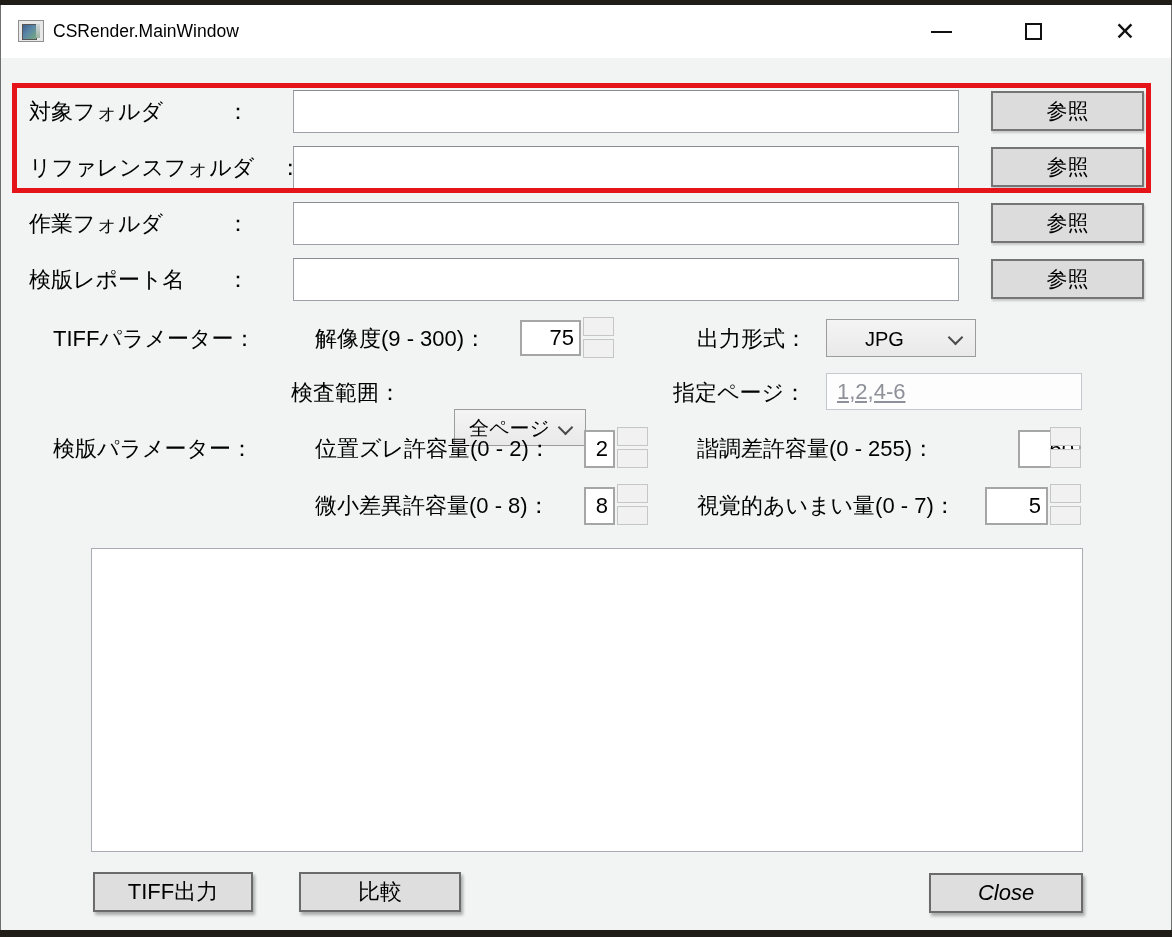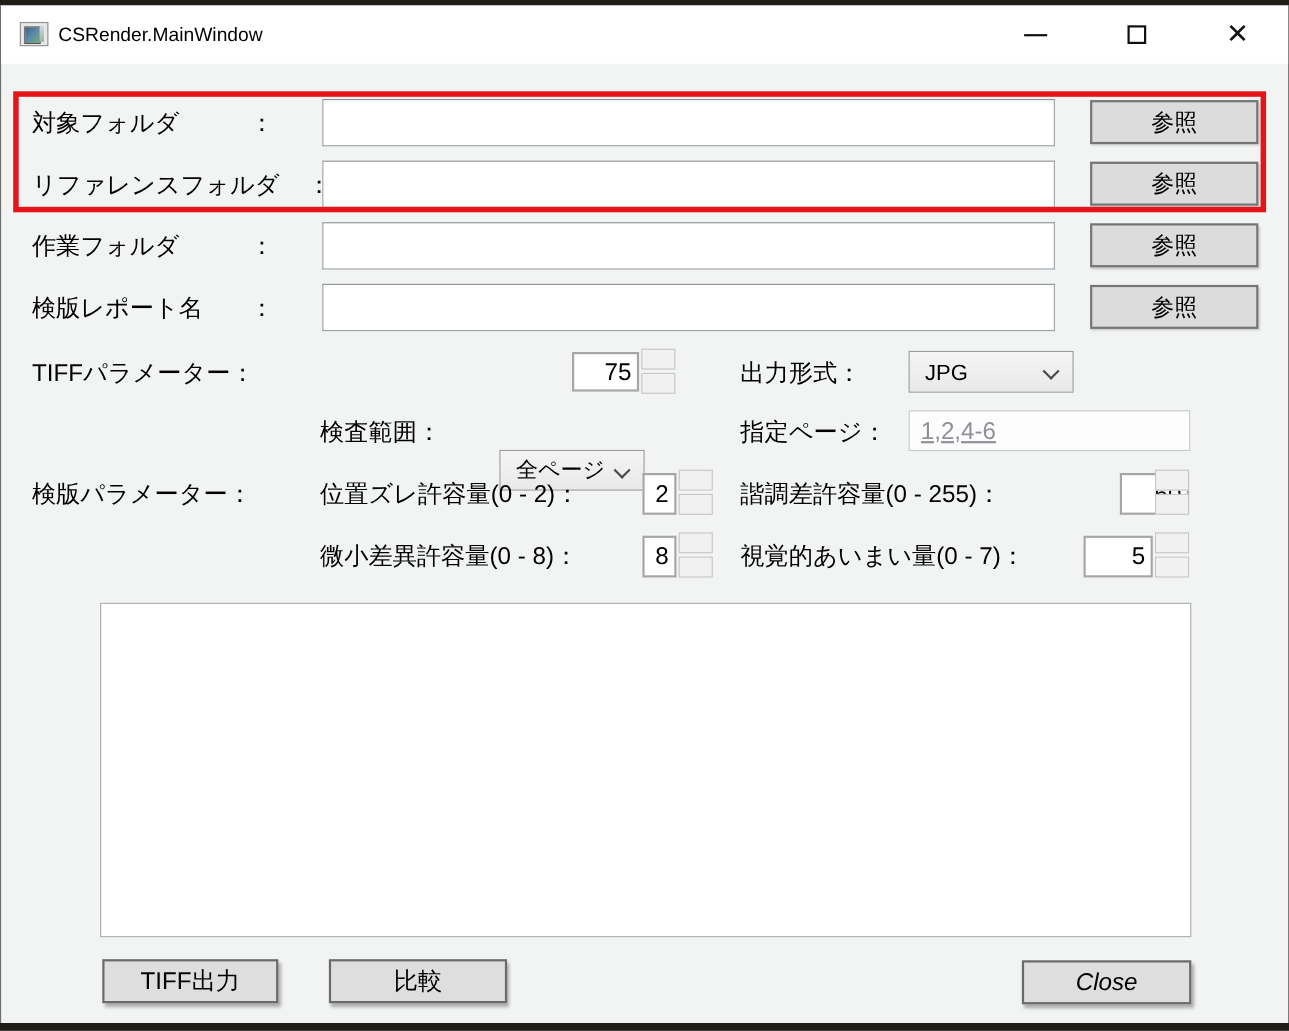--- a/index.html
+++ b/index.html
@@ -50,21 +50,21 @@
     position:absolute;left:11px;top:78px;width:1139px;height:110px;
     border:5px solid #e41419;box-sizing:border-box;pointer-events:none;z-index:50;
   }
 
   .lbl{font-size:22px;color:#000;white-space:nowrap;}
   .label-cell{
     position:absolute;left:28px;width:220px;display:flex;justify-content:space-between;
   }
   .label-cell.section{width:172px;}
   .row-h{height:43px;line-height:43px;gap:25px;}
-  .h38{height:38px;line-height:38px;}
+  .h38{height:38px;line-height:38px;margin-left:24px;}
   .h37{height:37px;line-height:37px;}
 
   .txt{
     position:absolute;box-sizing:border-box;background:#fff;
     border:1px solid #9aa0a6;border-top-color:#8a8d92;
     font-size:22px;font-family:inherit;padding:0 8px;outline:none;
   }
   .browse-btn{
     position:absolute;width:153px;height:40px;box-sizing:border-box;
     background:#dcdcdc;border:2px solid #757575;
@@ -168,20 +168,21 @@
     <span class="lbl">：</span>
   </div>
   <input class="txt" style="left: 292px; top: 253px; width: 666px; height: 43px;" value="">
   <div class="browse-btn" style="left:990px;top:254px;">参照</div>
 
   <div class="label-cell section h38" style="top:315px;">
     <span class="lbl">TIFFパラメーター</span>
     <span class="lbl">：</span>
   </div>
 
+  <div class="inline-label h38" style="left:290px;top:315px;">解像度(9 - 300)：</div>
   <input class="spin-box" style="left: 519px; top: 315px; width: 61px; height: 36px;" value="75">
   <div class="spin-btn" style="left:582px;top:312px;"></div>
   <div class="spin-btn" style="left:582px;top:334px;"></div>
 
   <div class="inline-label h38" style="left:672px;top:315px;">出力形式：</div>
   <div class="combo" style="left:825px;top:314px;width:150px;height:38px;">
     <span class="combo-text h38">JPG</span>
     <span class="chev"></span>
   </div>
 

